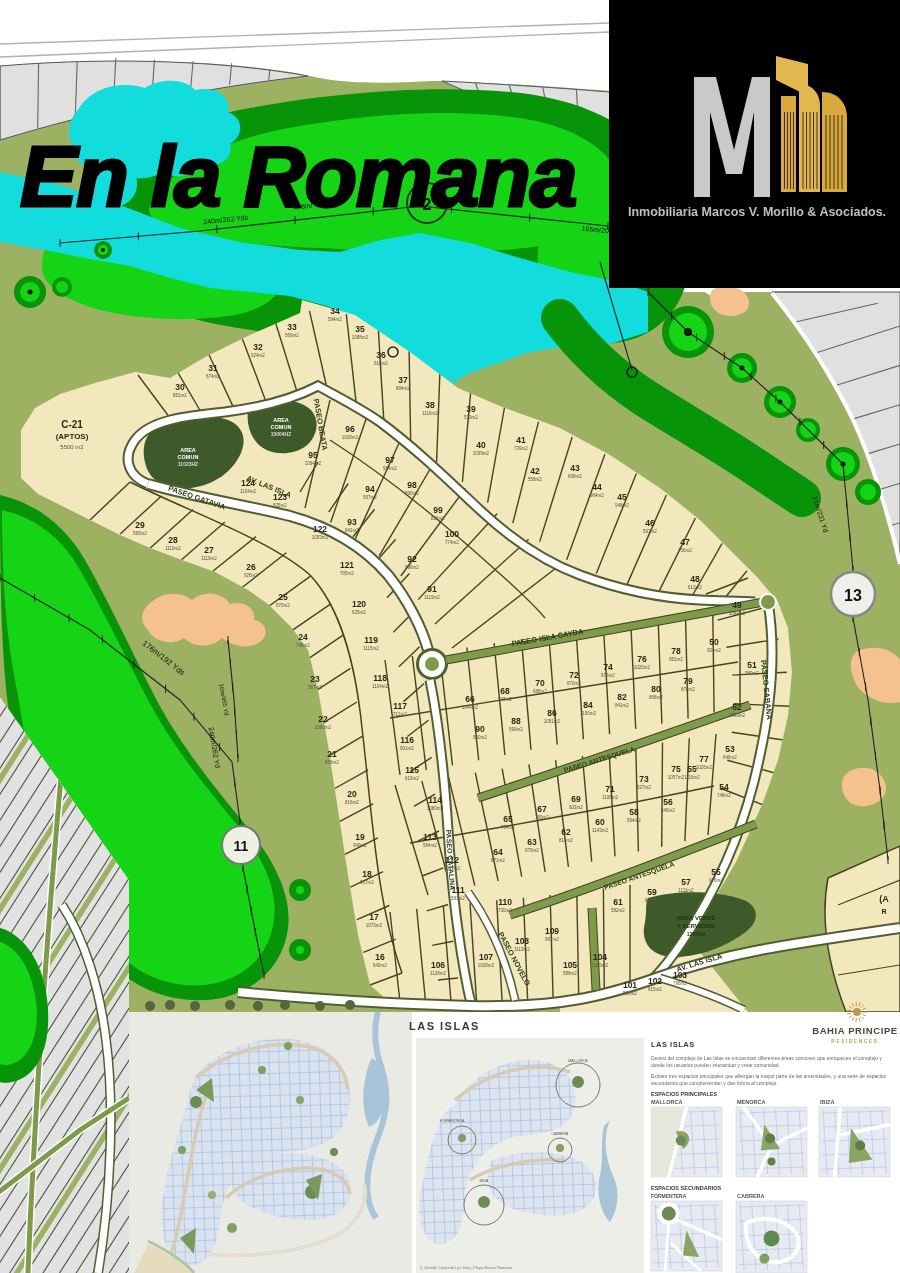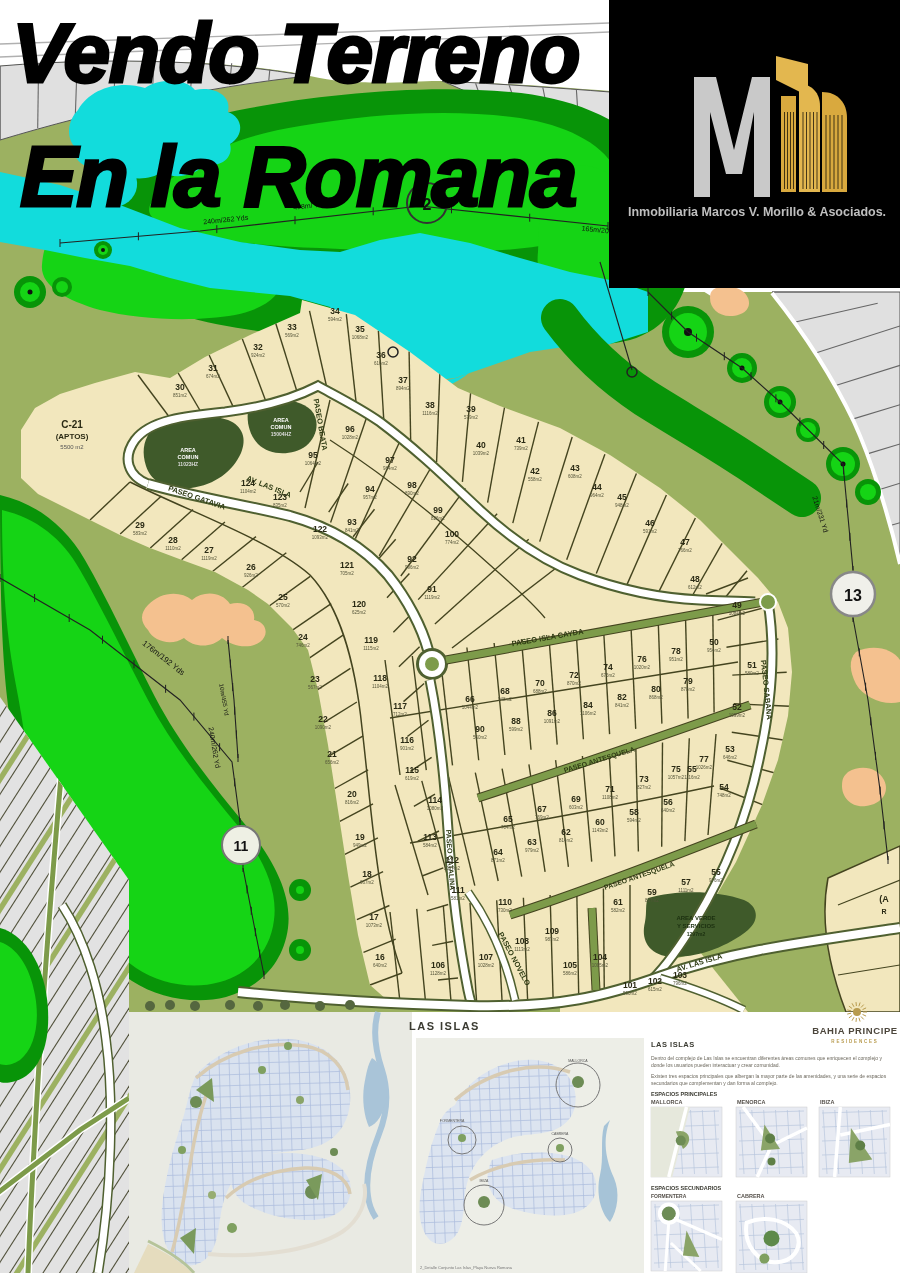--- a/index.html
+++ b/index.html
@@ -901,14 +901,13 @@
 <line x1="810.0" y1="112.0" x2="810.0" y2="189.0" stroke="#000" stroke-width="0.7" opacity="1"></line>
 <line x1="813.5" y1="112.0" x2="813.5" y2="189.0" stroke="#000" stroke-width="0.7" opacity="1"></line>
 <line x1="817.0" y1="112.0" x2="817.0" y2="189.0" stroke="#000" stroke-width="0.7" opacity="1"></line>
 <line x1="826.0" y1="115.0" x2="826.0" y2="189.0" stroke="#000" stroke-width="0.7" opacity="1"></line>
 <line x1="830.0" y1="115.0" x2="830.0" y2="189.0" stroke="#000" stroke-width="0.7" opacity="1"></line>
 <line x1="834.0" y1="115.0" x2="834.0" y2="189.0" stroke="#000" stroke-width="0.7" opacity="1"></line>
 <line x1="838.0" y1="115.0" x2="838.0" y2="189.0" stroke="#000" stroke-width="0.7" opacity="1"></line>
 <line x1="842.0" y1="115.0" x2="842.0" y2="189.0" stroke="#000" stroke-width="0.7" opacity="1"></line>
 <text x="757" y="216" font-size="12.5" font-weight="bold" fill="#bfbfbf" text-anchor="middle" font-family="Liberation Sans, sans-serif">Inmobiliaria Marcos V. Morillo &amp; Asociados.</text>
 </svg>
-<div class="title">Vendo Terreno</div>
 <div class="title2">En la Romana</div>
 </div>
 </body></html>

